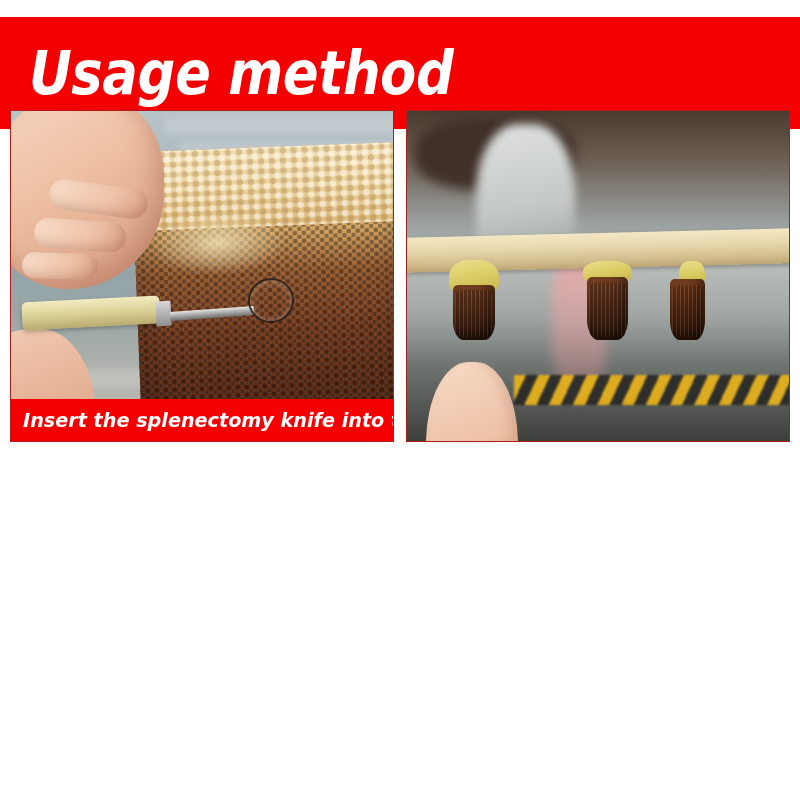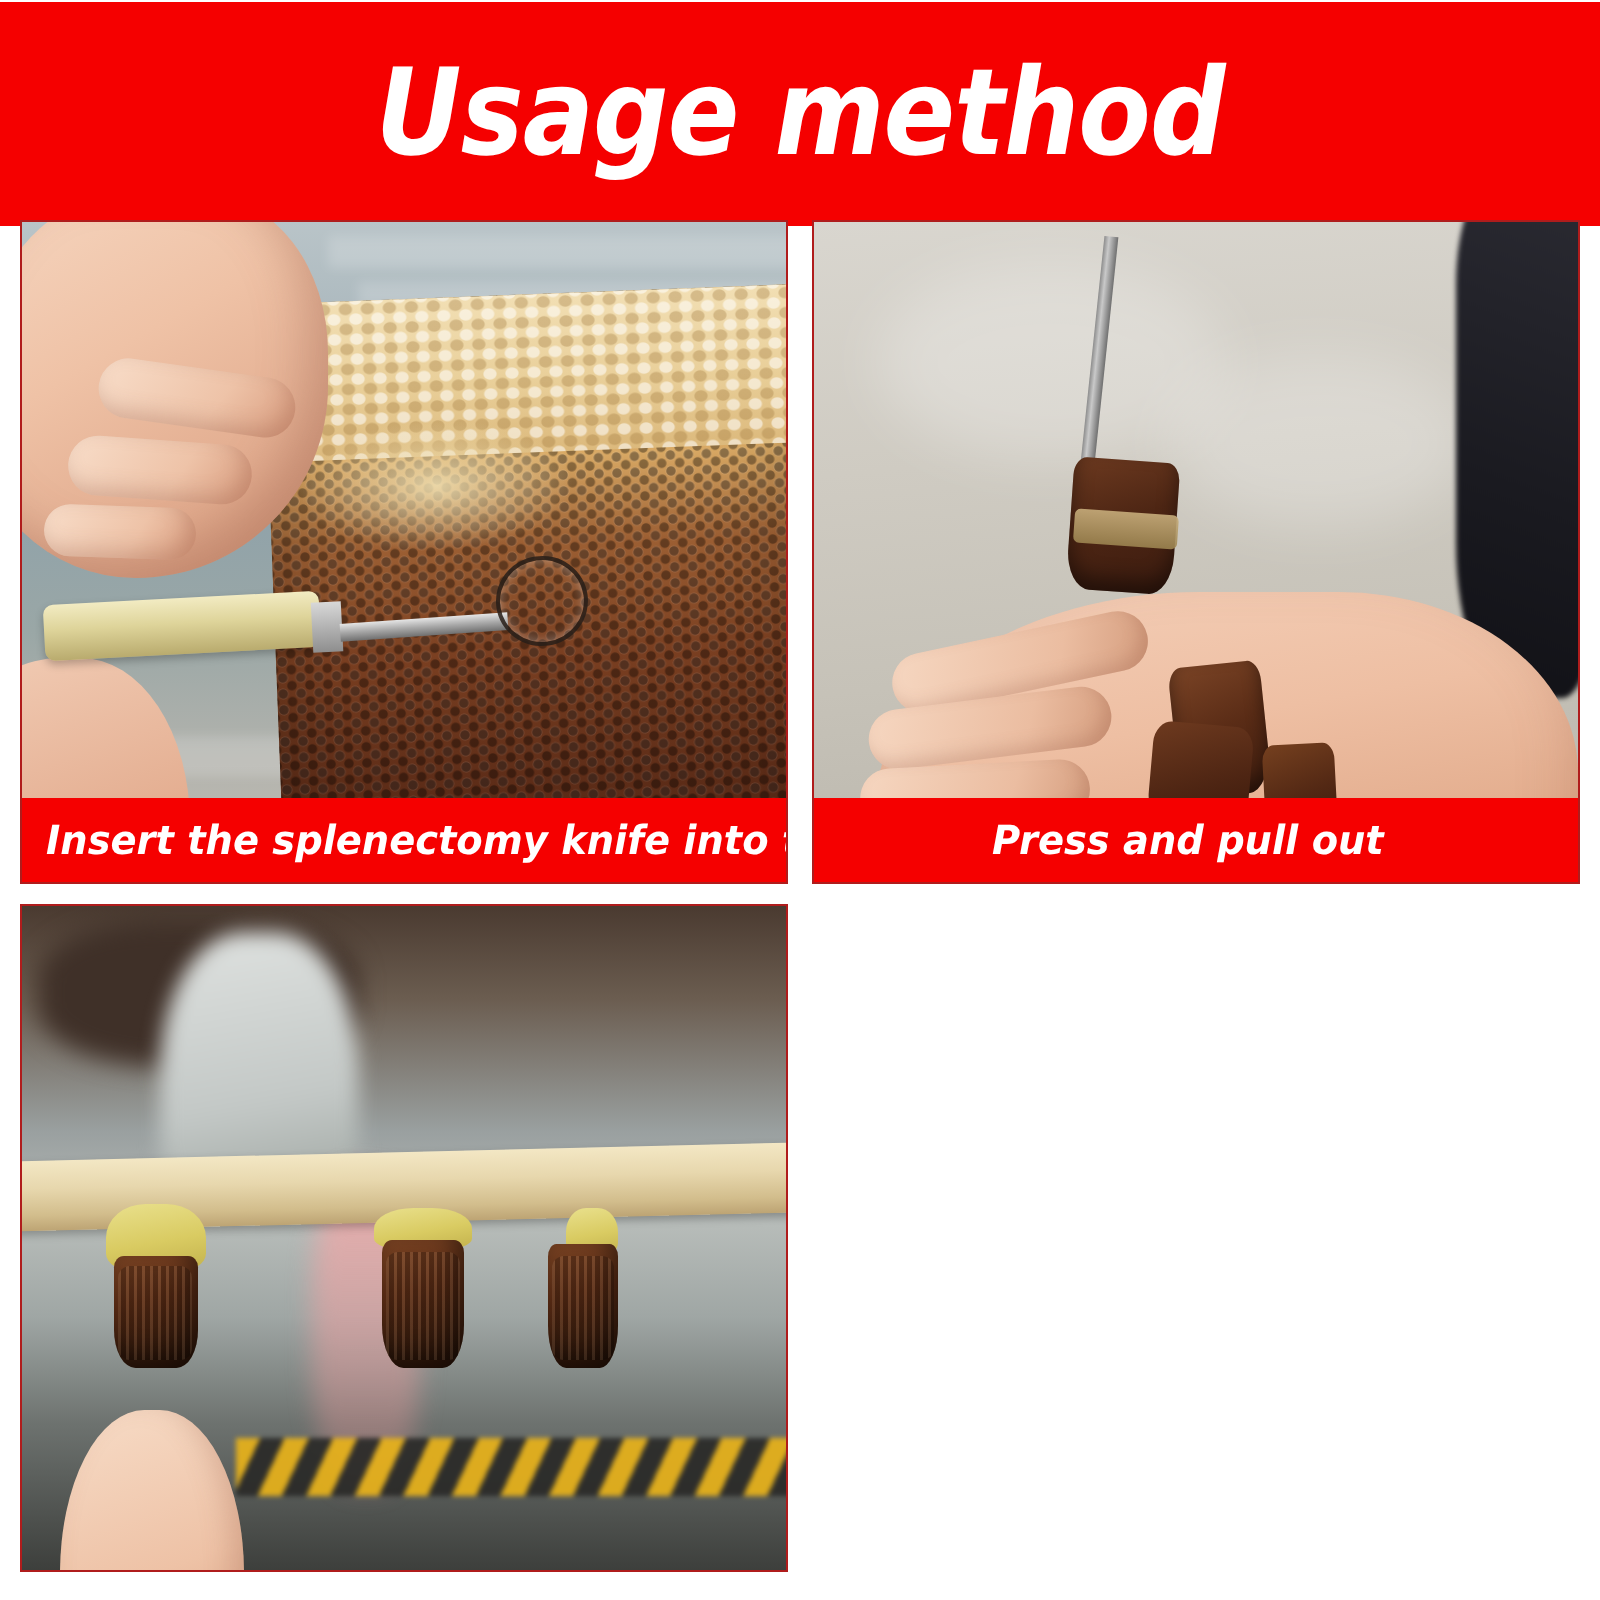--- a/index.html
+++ b/index.html
@@ -14,26 +14,25 @@
   }
   .page {
     position: relative;
     width: 800px; height: 800px;
     background: #ffffff;
   }
 
   
   .title-banner {
     position: absolute;
-    left: 0; top: 1px;
+    left: 0; top: 17px;
     width: 800px; height: 112px;
     background: #f50000;
     display: flex;
     align-items: center;
-    justify-content: center;
   }
   .title-text {
     color: #ffffff;
     font-family: "DejaVu Sans", sans-serif;
     font-size: 60px;
     font-weight: bold;
     font-style: italic;
     letter-spacing: -0.5px;
     line-height: 1;
     transform: scaleX(0.88);
@@ -457,44 +456,20 @@
         <div class="p1-handle"></div>
         <div class="p1-ferrule"></div>
         <div class="p1-shaft"></div>
         <div class="p1-ring"></div>
       </div>
       <div class="caption left">
         <span>Insert the splenectomy knife into the spleen</span>
       </div>
     </div>
 
-    <div class="card">
-      <div class="photo">
-        <div class="p2-bg"></div>
-        <div class="p2-blurblob" style="left:8%;top:6%;width:46%;height:30%;"></div>
-        <div class="p2-blurblob" style="left:46%;top:20%;width:40%;height:26%;"></div>
-        <div class="p2-darkfig"></div>
-
-        <div class="p2-rod"></div>
-        <div class="p2-cell-top"></div>
-        <div class="p2-cell-band"></div>
-
-        <div class="p2-palm"></div>
-        <div class="p2-pfinger" style="left:10%;top:62%;width:34%;height:9%;transform:rotate(-12deg);"></div>
-        <div class="p2-pfinger" style="left:7%;top:72%;width:32%;height:9%;transform:rotate(-7deg);"></div>
-        <div class="p2-pfinger" style="left:6%;top:82%;width:30%;height:9%;transform:rotate(-3deg);"></div>
-
-        <div class="p2-cellA"></div>
-        <div class="p2-cellB"></div>
-        <div class="p2-cellC"></div>
-      </div>
-      <div class="caption center">
-        <span>Press and pull out</span>
-      </div>
-    </div>
 
 
     <div class="card">
       <div class="photo">
         <div class="p4-bg"></div>
         <div class="p4-blur" style="left:2%;top:2%;width:42%;height:22%;background:#3f3028;"></div>
         <div class="p4-person"></div>
         <div class="p4-pink"></div>
         <div class="p4-hazard"></div>
 

